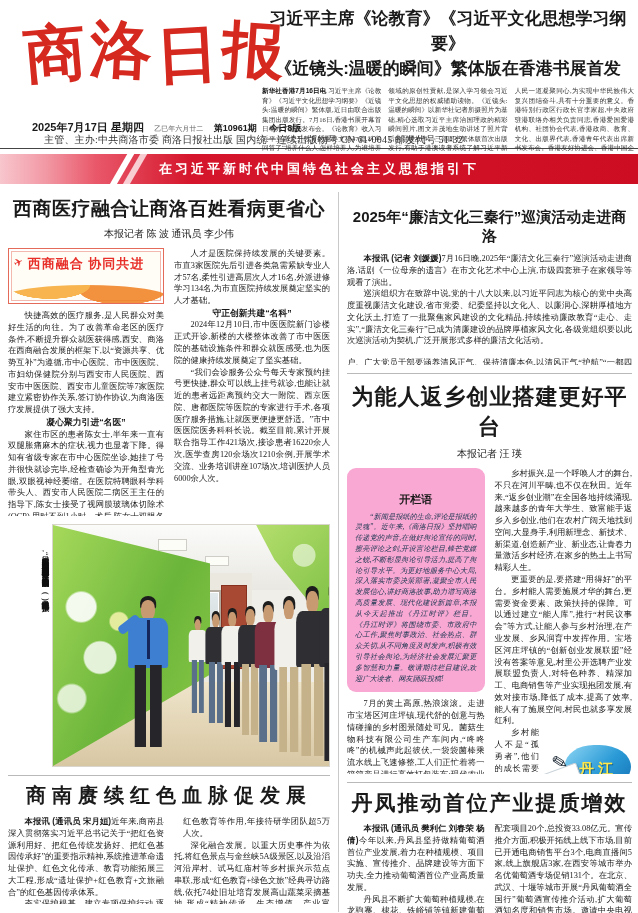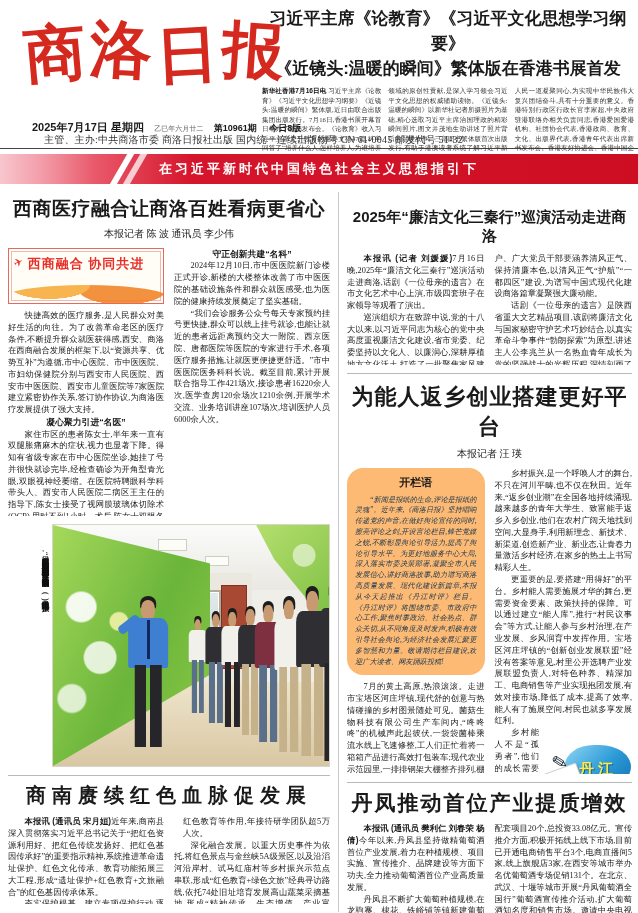--- a/index.html
+++ b/index.html
@@ -101,25 +101,25 @@
   .legs-denim{background:linear-gradient(90deg,#5a6f8a 0 42%,transparent 42% 58%,#5a6f8a 58% 100%);}
   .p-arm{position:absolute;top:15%;left:-26%;width:58%;height:6%;background:#3f7fd2;
        transform:rotate(-38deg);border-radius:4px;}
   .p-tie{position:absolute;top:15%;left:47%;width:7%;height:26%;background:#15265c;}
   
   .sep-top{border-top:1px solid #b9b9b9;margin-top:8px;padding-top:6px;}
   .shangnan-h{font-size:20px;letter-spacing:6px;}
   .shangnan-cols{height:88px;}
   
   .lianjie-h{font-size:15px;margin-top:16px;}
-  .lianjie-cols{height:112px;margin-top:7px;}
+  .lianjie-cols{height:112px;margin-top:7px;flex-direction:column;}
   
   .neng-h{font-size:22px;letter-spacing:1px;margin-top:2px;}
   .neng-cols{height:306px;}
-  .kailan{background:#fdba74;border-radius:16px;padding:7px 8px 8px;margin-bottom:6px;}
+  .kailan{background:#f9a8d4;border-radius:9px;padding:24px 8px 8px;margin-bottom:6px;}
   .kailan-title{text-align:center;font-family:"Liberation Sans",sans-serif;font-weight:900;
        font-size:11px;margin-bottom:4px;color:#1b1b1b;}
   .kailan-text{font-size:7.2px;line-height:1.5;font-style:italic;color:#17354e;text-align:justify;
        margin:0;text-indent:2em;}
   .shiping-badge{float:right;width:88px;height:80px;margin:2px 0 2px 5px;position:relative;shape-outside:inset(0);}
   .blob-main{position:absolute;top:16px;right:1px;width:66px;height:46px;z-index:2;
        background:linear-gradient(135deg,#8ed6f4,#2a9ad6 55%,#1471b5);
        border-radius:48% 52% 58% 42%;display:flex;align-items:center;justify-content:center;}
   .blob-low{position:absolute;bottom:4px;right:6px;width:62px;height:36px;z-index:1;
        background:linear-gradient(135deg,#55b7e8,#0f66ad);border-radius:50%;
@@ -184,20 +184,21 @@
             <span class="badge-plane">✈</span>
             <div class="badge-xs-text">西商融合 协同共进</div>
             <div class="badge-swoosh"></div>
           </div>
           <p class="p">快捷高效的医疗服务,是人民群众对美好生活的向往。为了改善革命老区的医疗条件,不断提升群众就医获得感,西安、商洛在西商融合发展的框架下,以“资源共享、优势互补”为遵循,市中心医院、市中医医院、市妇幼保健院分别与西安市人民医院、西安市中医医院、西安市儿童医院等7家医院建立紧密协作关系,签订协作协议,为商洛医疗发展提供了强大支持。</p>
           <div class="sub">凝心聚力引进“名医”</div>
           <p class="p">家住市区的患者陈女士,半年来一直有双腿胀痛麻木的症状,视力也显著下降。得知有省级专家在市中心医院坐诊,她挂了号并很快就诊完毕,经检查确诊为开角型青光眼,双眼视神经萎缩。在医院特聘眼科学科带头人、西安市人民医院二病区王主任的指导下,陈女士接受了视网膜玻璃体切除术(OCP),用时不到1小时。术后,陈女士双眼各项指标平稳,眼压下降明显,视力也得以保全。这是西商医疗融合以来,市中心医院眼科在专家指导下开展疑难病症诊疗的一个缩影。</p>
 
         </div>
         <div class="col">
+          <p class="p">人才是医院保持续发展的关键要素。市直3家医院先后引进各类急需紧缺专业人才57名,柔性引进高层次人才16名,外派进修学习134名,为市直医院持续发展奠定坚实的人才基础。</p>
           <div class="sub">守正创新共建“名科”</div>
           <p class="p">2024年12月10日,市中医医院新门诊楼正式开诊,新楼的大楼整体改善了市中医医院的基础设施条件和群众就医感受,也为医院的健康持续发展奠定了坚实基础。</p>
           <p class="p">“我们会诊服务公众号每天专家预约挂号更快捷,群众可以线上挂号就诊,也能让就近的患者远距离预约交大一附院、西京医院、唐都医院等医院的专家进行手术,各项医疗服务措施,让就医更便捷更舒适。”市中医医院医务科科长说。截至目前,累计开展联合指导工作421场次,接诊患者16220余人次,医学查房120余场次1210余例,开展学术交流、业务培训讲座107场次,培训医护人员6000余人次。</p>
 
         </div>
       </div>
     </div>
 
     <div class="photo-block">
       <div class="photo-caption">

